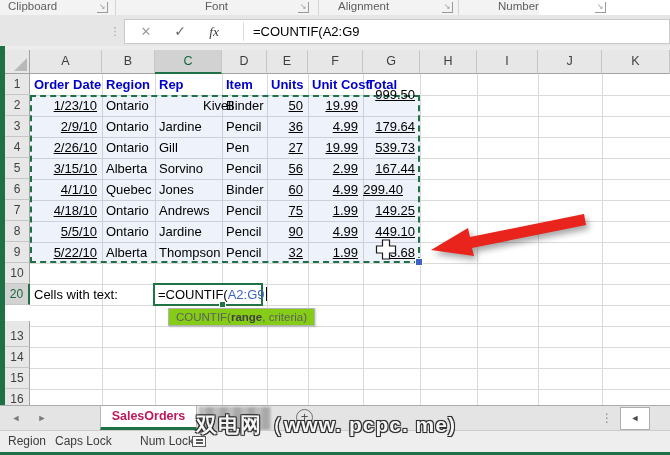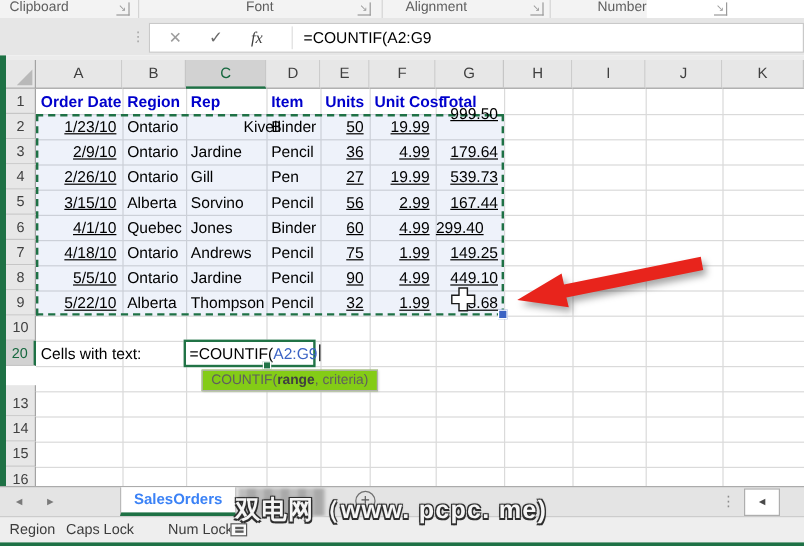--- a/index.html
+++ b/index.html
@@ -47,21 +47,21 @@
   #edit-box{position:absolute;left:153px;top:237px;width:110px;height:23px;box-sizing:border-box;background:#fff;border:2px solid #217346;z-index:5;font-size:13px;line-height:19px;padding-left:3px;white-space:nowrap;}
   #edit-box .ref{color:#3b63c4;}
   #edit-caret{display:inline-block;width:1.5px;height:14px;background:#000;vertical-align:-2px;margin-left:1px;}
   #edit-square{position:absolute;left:64px;bottom:-4px;width:5px;height:5px;background:#217346;border:1px solid #fff;}
   #fn-tooltip{position:absolute;left:168px;top:262px;height:18px;box-sizing:border-box;background:#84cc16;border:1px solid #b3b3b3;box-shadow:1px 1px 2px rgba(0,0,0,0.18);z-index:6;font-size:11.5px;line-height:16px;color:#5f5f5f;padding:0 7px;white-space:nowrap;}
   #fn-tooltip b{color:#404040;}
 
   
   #tabbar{position:absolute;left:0;top:405px;width:670px;height:25px;background:#e4e4e4;border-top:1px solid #ababab;box-sizing:border-box;}
   .tabnav{position:absolute;top:0;height:24px;line-height:24px;font-size:9px;color:#7a7a7a;width:16px;text-align:center;}
-  #tab-active{position:absolute;left:100px;top:0;width:97px;height:24px;box-sizing:border-box;background:#fff;border-left:1px solid #b9b9b9;border-right:1px solid #b9b9b9;border-bottom:3px solid #1e7145;text-align:center;line-height:20px;font-size:12.5px;font-weight:bold;color:#3b82f6;}
+  #tab-active{position:absolute;left:100px;top:0;width:97px;height:24px;box-sizing:border-box;background:#fff;border-left:1px solid #b9b9b9;border-right:1px solid #b9b9b9;border-bottom:3px solid #1e7145;text-align:center;line-height:20px;font-size:12.5px;font-weight:bold;color:#be185d;}
   #tab-blur{position:absolute;left:199px;top:1px;width:72px;height:23px;background:repeating-linear-gradient(90deg,#bdbdbd 0 7px,#a9a9a9 7px 14px);filter:blur(1.2px);}
   #tab-add{position:absolute;left:296px;top:3px;width:17px;height:17px;box-sizing:border-box;border:1px solid #6f6f6f;border-radius:50%;color:#555;text-align:center;line-height:14px;font-size:13px;}
   #tab-dots{position:absolute;left:601px;top:0;height:24px;line-height:24px;color:#8c8c8c;font-size:12px;}
   #hscroll-left{position:absolute;left:620px;top:1px;width:30px;height:23px;box-sizing:border-box;background:#fff;border:1px solid #aeaeae;text-align:center;line-height:21px;font-size:9px;color:#4a4a4a;}
 
   
   #statusbar{position:absolute;left:0;top:430px;width:670px;height:22px;background:#eeeeee;border-top:1px solid #cccccc;box-sizing:border-box;font-size:12px;color:#3c3c3c;}
   .sb-item{position:absolute;top:0;line-height:21px;}
   #macro-icon{position:absolute;left:192px;top:5px;width:14px;height:11px;box-sizing:border-box;border:1px solid #5a5a5a;background:#fafafa;}
   #macro-icon i{position:absolute;left:3px;top:2px;width:7px;height:1.5px;background:#5a5a5a;}

